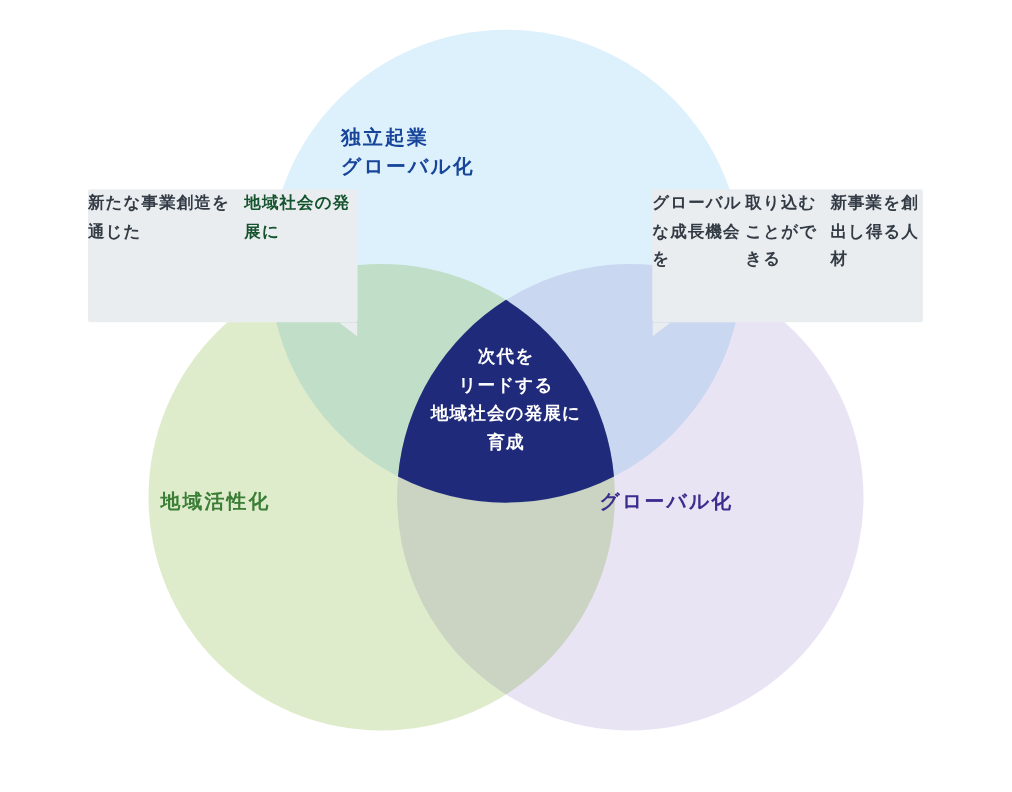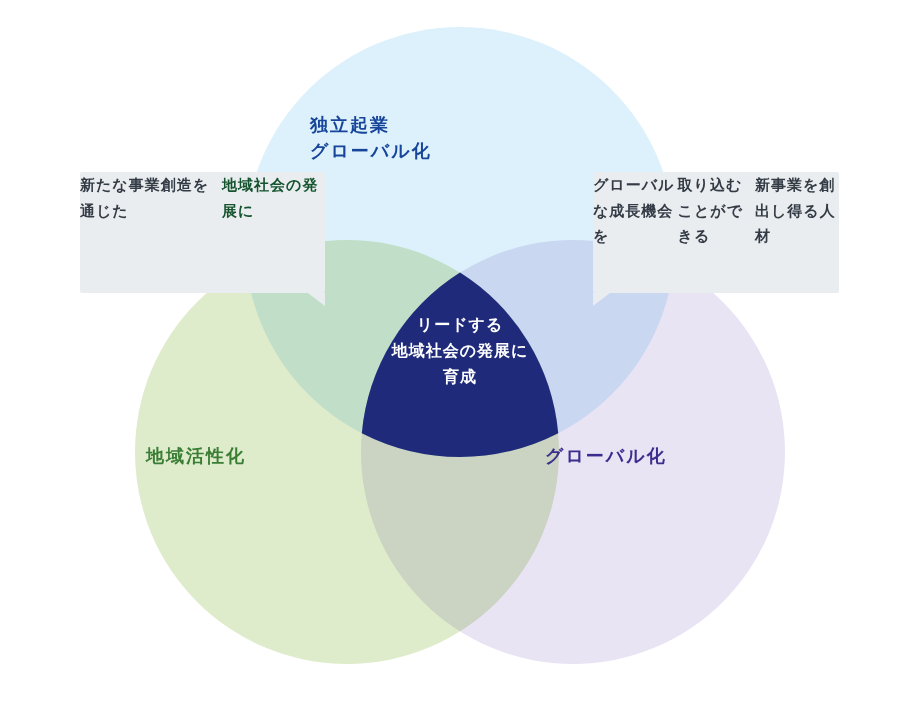--- a/index.html
+++ b/index.html
@@ -134,20 +134,21 @@
   <div class="label top-label" style="color: rgb(23, 69, 154);">
     <div>独立起業</div>
     <div>グローバル化</div>
   </div>
 
   <div class="label left-label" style="color: rgb(58, 125, 53);">地域活性化</div>
 
   <div class="label right-label" style="color: rgb(59, 45, 142);">グローバル化</div>
 
   <div class="center-text" style="color: rgb(255, 255, 255);">
+    <div>次代を</div>
     <div>リードする</div>
     <div>地域社会の発展に</div>
     <div>育成</div>
   </div>
 
   <div class="callout callout-left" style="background: rgb(234, 237, 240);">
     <div class="tail tail-left" style="background: rgb(234, 237, 240);"></div>
     <div style="color: rgb(51, 59, 69);">新たな事業創造を通じた</div>
     <div style="color: #14532d;">地域社会の発展に</div>
   </div>

